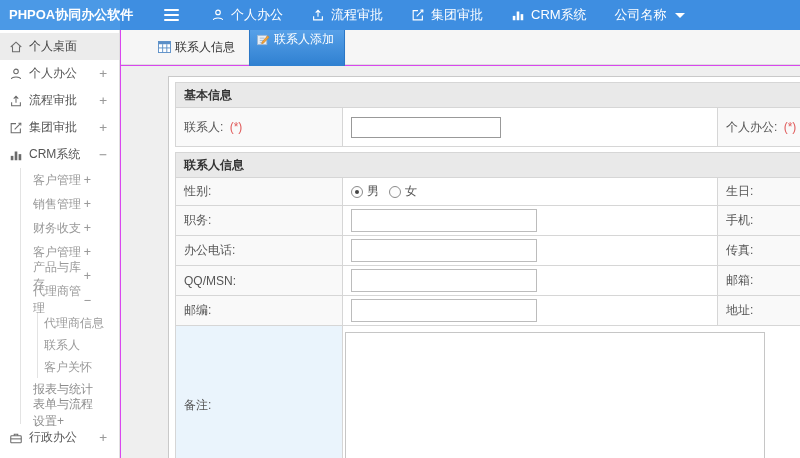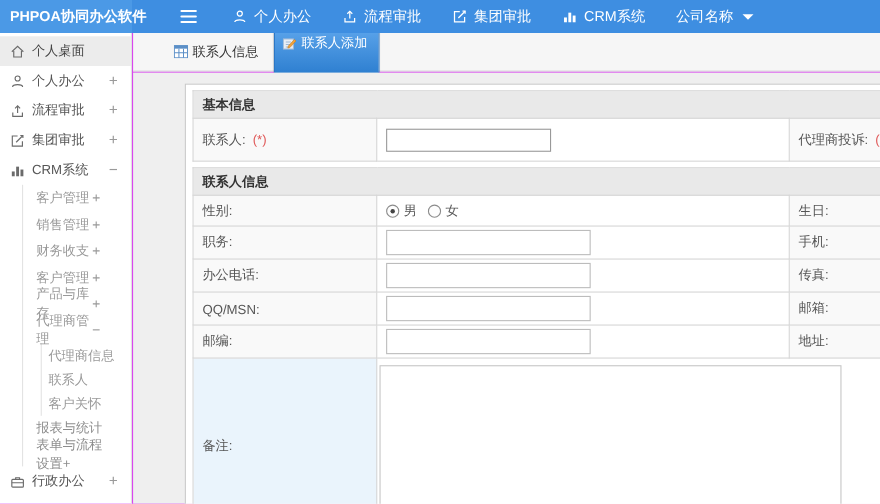--- a/index.html
+++ b/index.html
@@ -252,21 +252,21 @@
           <tr>
             <td class="sec-hd" colspan="4">基本信息</td>
           </tr>
       <tr class="r40">
         <td class="lbl">
           <span>联系人:</span>
           <span class="req">(*)</span>
         </td>
         <td><input class="txt1" type="text" style=""></td>
         <td class="lbl">
-          <span>代理商投诉:</span>
+          <span>个人办公:</span>
           <span class="req">(*)</span>
         </td>
 
       </tr>
     </tbody>
       </table>
 
     <table class="frm">
       <colgroup>
           <col style="width:167px">

